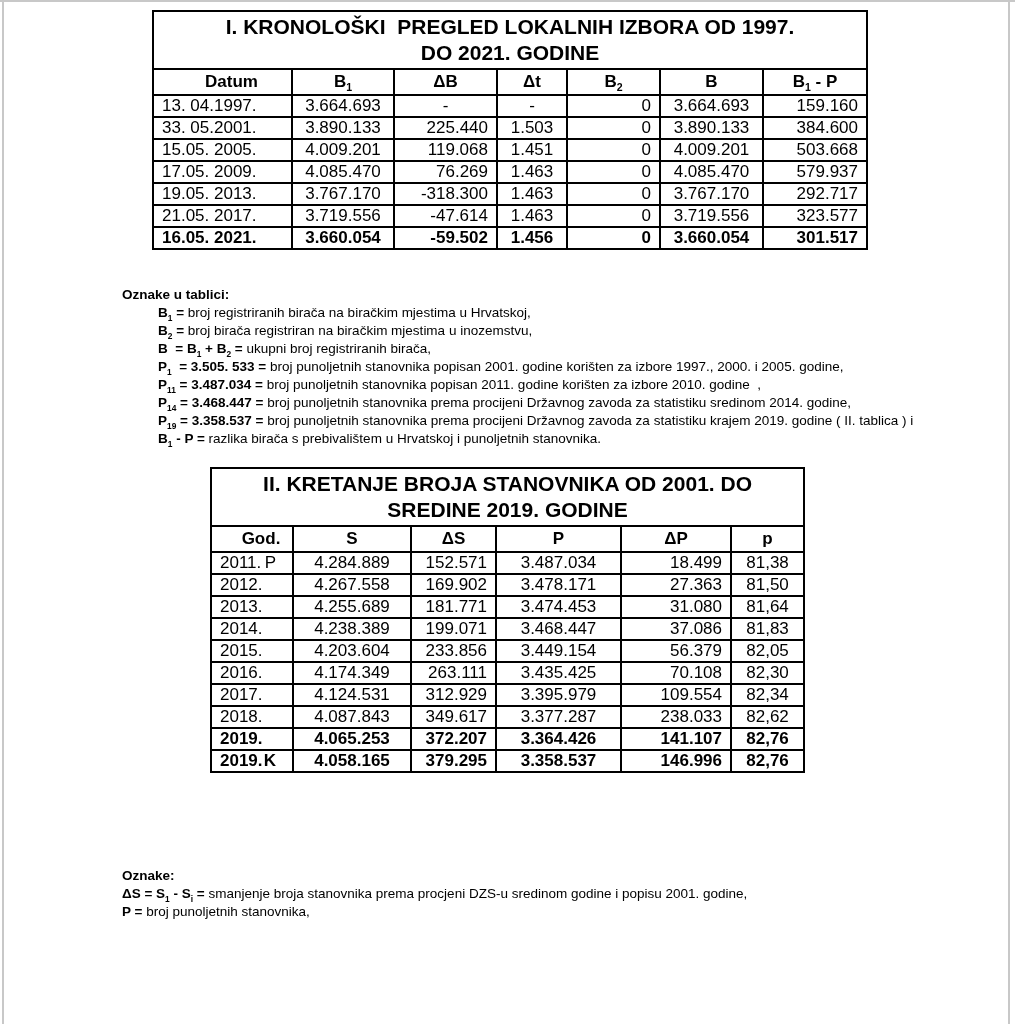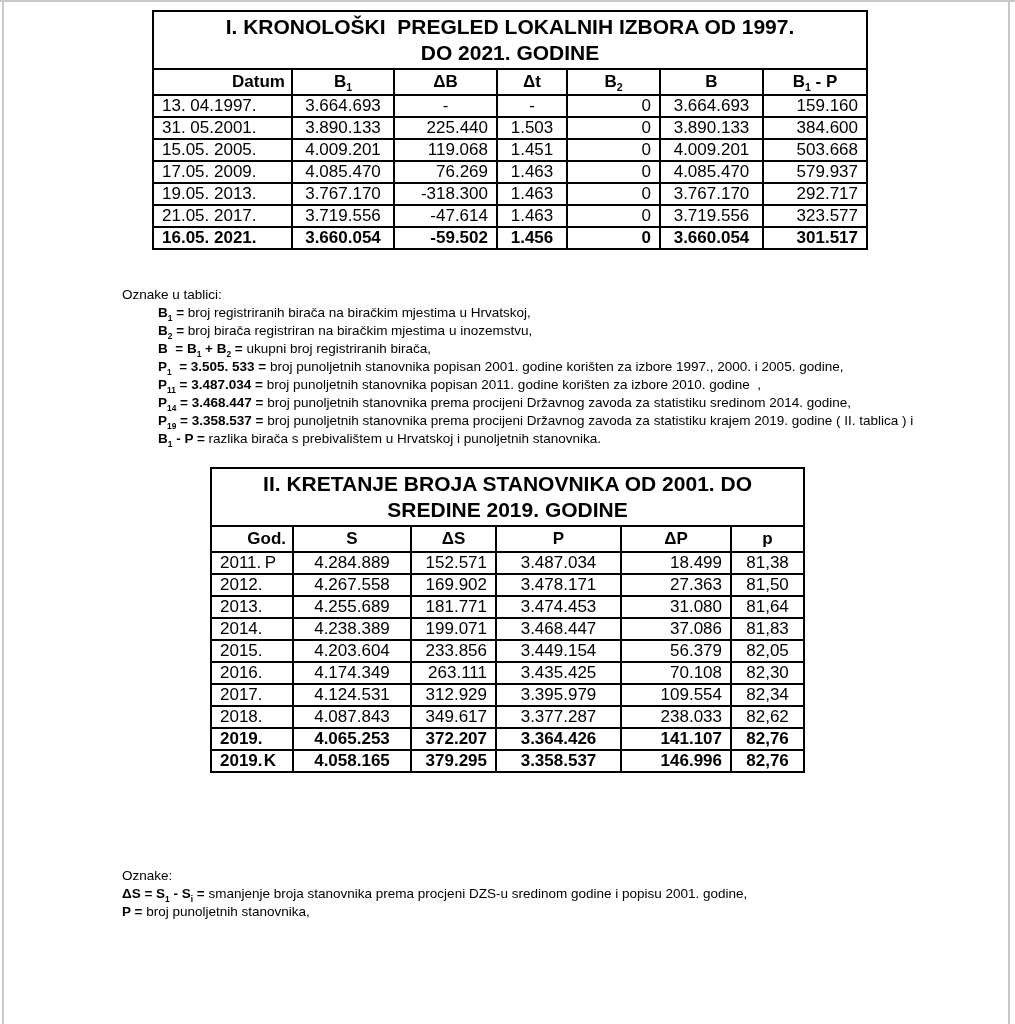--- a/index.html
+++ b/index.html
@@ -16,34 +16,34 @@
   table { border-collapse:collapse; position:absolute; table-layout:fixed; background:#fff; }
   #table1 { left:152px; top:10px; width:714px; }
   #table2 { left:210px; top:467px; width:593px; }
 
   th, td { border:2px solid #000; overflow:hidden; white-space:nowrap; }
   .title-cell {
     font-weight:bold; font-size:21px; line-height:26px;
     text-align:center; padding:2px 4px; white-space:normal;
   }
   th { font-size:17px; font-weight:bold; height:26px; text-align:center; padding:0 6px; }
-  th.al-left { text-align:right; padding-left:24px; }
+  th.al-left { text-align:center; padding-left:24px; }
   td { font-size:17px; height:22px; line-height:20px; padding:0 8px; }
   td.al-left   { text-align:left; }
   td.al-center { text-align:center;margin-left:36px; }
   td.al-right  { text-align:right; }
   tr.bold td { font-weight:bold; }
   td.split .mark { float:right; padding-right:8px; }
   sub { font-size:0.62em; line-height:0; }
 
   .notes { position:absolute; left:122px; font-size:13.5px; line-height:18px; }
   #notes1 { top:286px; width:888px; }
   #notes1 .note-line { white-space:nowrap;padding-left:36px; }
   #notes2 { top:867px; width:788px; }
-  .note-heading { font-weight:normal; }
+  .note-heading { font-weight:bold; }
   .note-line b { font-weight:bold; }
 </style>
 </head>
 <body>
 
 <div class="edge edge-top"></div>
 <div class="edge edge-left"></div>
 <div class="edge edge-right"></div>
 
 <table id="table1">
@@ -74,21 +74,21 @@
       <tr>
         <td class="al-left">13. 04.1997.</td>
         <td class="al-center">3.664.693</td>
         <td class="al-center">-</td>
         <td class="al-center">-</td>
         <td class="al-right">0</td>
         <td class="al-center">3.664.693</td>
         <td class="al-right">159.160</td>
       </tr>
       <tr>
-        <td class="al-left">31. 05.2001.</td>
+        <td class="al-left">33. 05.2001.</td>
         <td class="al-center">3.890.133</td>
         <td class="al-right">225.440</td>
         <td class="al-center">1.503</td>
         <td class="al-right">0</td>
         <td class="al-center">3.890.133</td>
         <td class="al-right">384.600</td>
       </tr>
       <tr>
         <td class="al-left">15.05. 2005.</td>
         <td class="al-center">4.009.201</td>

